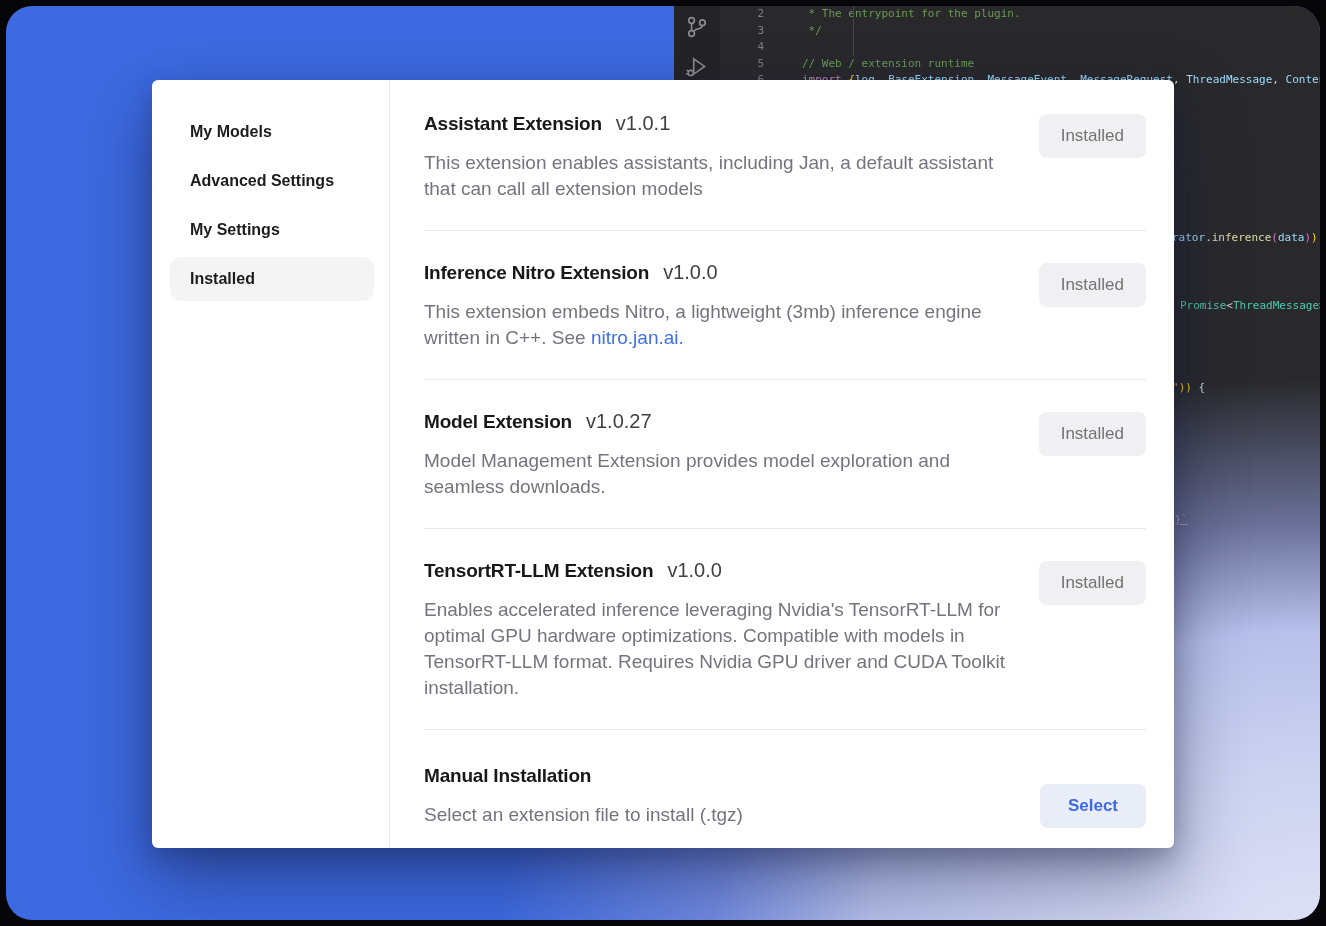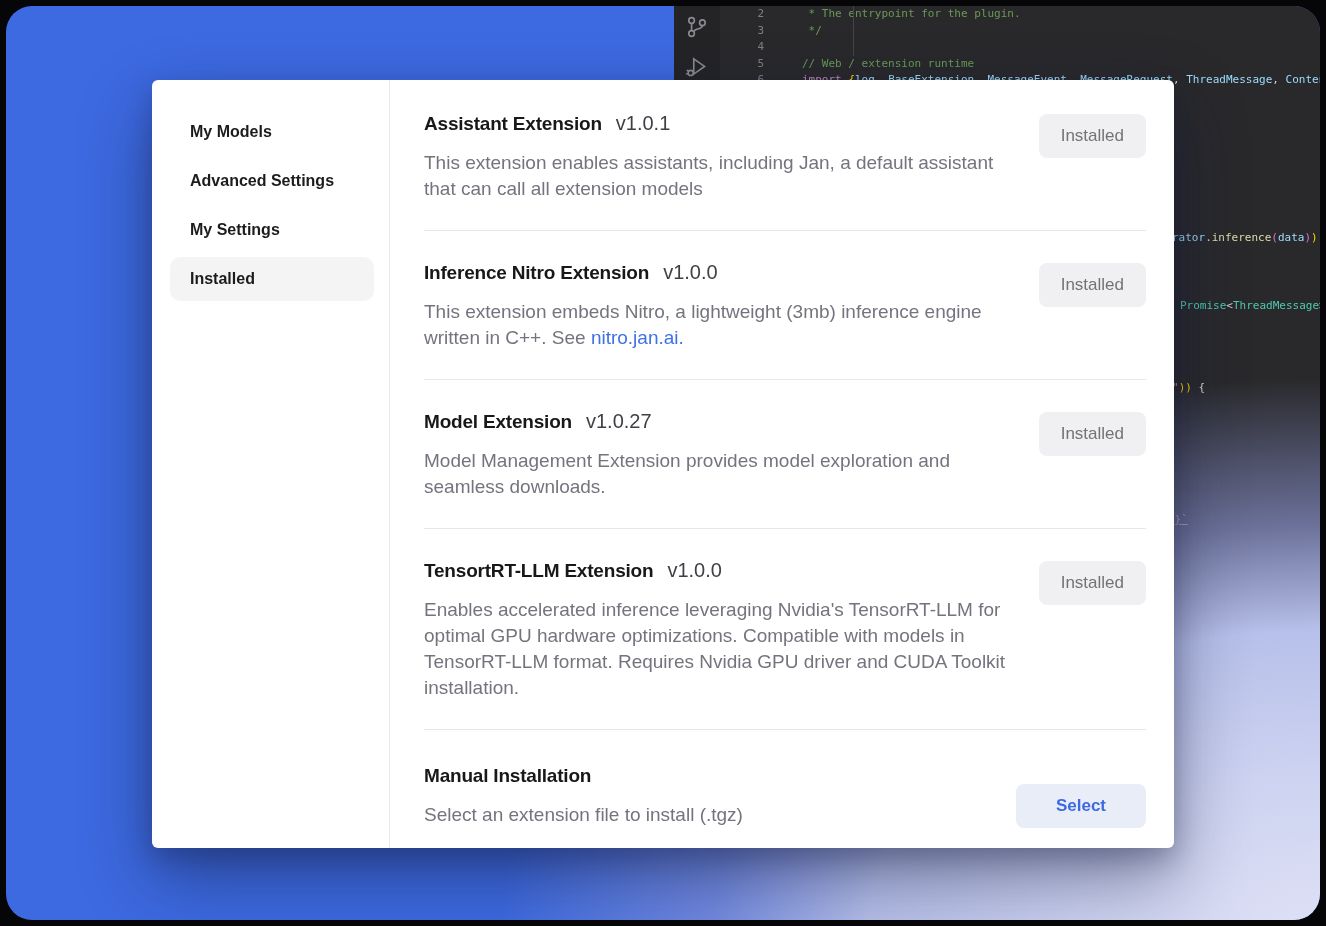--- a/index.html
+++ b/index.html
@@ -47,21 +47,21 @@
   .ext-row:last-child{border-bottom:none;padding-top:32px;align-items:flex-end;}
   .ext-head{display:flex;align-items:baseline;}
   .ext-title{margin:0;font-size:19px;font-weight:700;color:#18181b;line-height:28px;letter-spacing:-.2px;}
   .ext-version{margin-left:14px;font-size:20px;color:#3f3f46;}
   .ext-desc{margin:12px 0 0 0;font-size:19px;line-height:26px;color:#74747e;max-width:590px;}
   .ext-link{color:#3E72E4;text-decoration:none;cursor:pointer;}
   .badge{flex:0 0 auto;margin-top:4px;height:44px;border-radius:8px;border:none;
     font-family:"Liberation Sans",sans-serif;font-size:17px;font-weight:500;
     display:flex;align-items:center;}
   .badge.installed{background:#f0f0f2;color:#737373;padding:0 22px;}
-  .badge.select{background:#e9edf8;color:#3D6AE1;font-weight:700;padding:0 40px;cursor:pointer;}
+  .badge.select{background:#e9edf8;color:#3D6AE1;font-weight:700;padding:0 28px;cursor:pointer;}
 </style>
 </head>
 <body>
 
 <div class="canvas">
 
   <div class="editor">
     <div class="activity-bar">
       <span>
         <svg width="26" height="26" viewBox="0 0 24 24" fill="none" stroke="#9d9da3" stroke-width="1.5">

